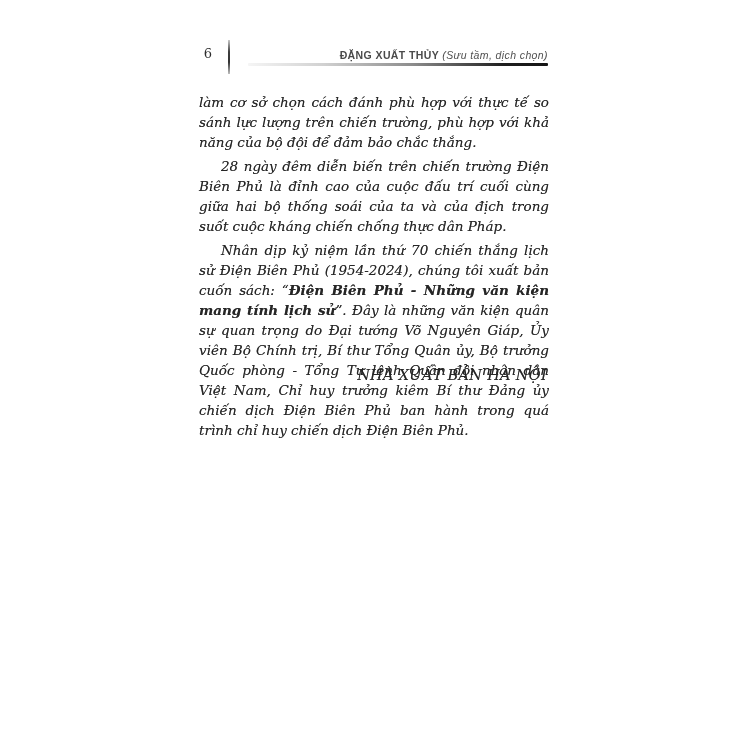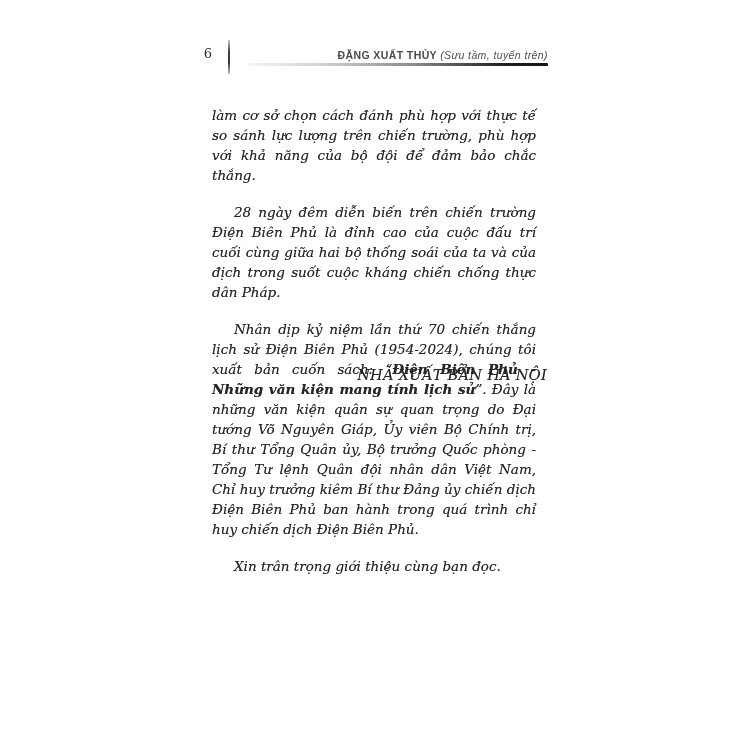--- a/index.html
+++ b/index.html
@@ -81,21 +81,21 @@
     width: 358px;
     font-family: "DejaVu Serif", serif;
     font-style: italic;
     font-size: 13.5px;
     line-height: 20px;
     color: #262626;
     text-align: justify;
     text-shadow: 0 0 0.5px rgba(30,30,30,0.55);
   }
   .text-block p {
-    margin: 17px;
+    margin: 4px;
     text-indent: 22px;
   }
   .text-block p + p {
     margin-top: 4px;
   }
   .text-block p.no-indent {
     text-indent: 0;
   }
   .bold-title {
     font-weight: bold;
@@ -120,27 +120,26 @@
 </head>
 <body>
 
 <div class="canvas">
 
   <span class="page-number">6</span>
 
   <span class="header-vbar"></span>
 
   <div class="running-head">
-    <span class="author">ĐẶNG XUẤT THỦY </span><span class="subtitle">(Sưu tầm, tuyển trên)</span>
+    <span class="author">ĐẶNG XUẤT THỦY </span><span class="subtitle">(Sưu tầm, dịch chọn)</span>
   </div>
 
   <div class="header-rule"></div>
 
   <main class="text-block">
     <p class="no-indent">làm cơ sở chọn cách đánh phù hợp với thực tế so sánh lực lượng trên chiến trường, phù hợp với khả năng của bộ đội để đảm bảo chắc thắng.</p>
     <p>28 ngày đêm diễn biến trên chiến trường Điện Biên Phủ là đỉnh cao của cuộc đấu trí cuối cùng giữa hai bộ thống soái của ta và của địch trong suốt cuộc kháng chiến chống thực dân Pháp.</p>
     <p><span>Nhân dịp kỷ niệm lần thứ 70 chiến thắng lịch sử Điện Biên Phủ (1954-2024), chúng tôi xuất bản cuốn sách: “</span><span class="bold-title">Điện Biên Phủ - Những văn kiện mang tính lịch sử</span><span>”. Đây là những văn kiện quân sự quan trọng do Đại tướng Võ Nguyên Giáp, Ủy viên Bộ Chính trị, Bí thư Tổng Quân ủy, Bộ trưởng Quốc phòng - Tổng Tư lệnh Quân đội nhân dân Việt Nam, Chỉ huy trưởng kiêm Bí thư Đảng ủy chiến dịch Điện Biên Phủ ban hành trong quá trình chỉ huy chiến dịch Điện Biên Phủ.</span></p>
-    <p class="closing-line">Xin trân trọng giới thiệu cùng bạn đọc.</p>
   </main>
 
   <div class="signature">NHÀ XUẤT BẢN HÀ NỘI</div>
 
 </div>
 
 </body></html>

